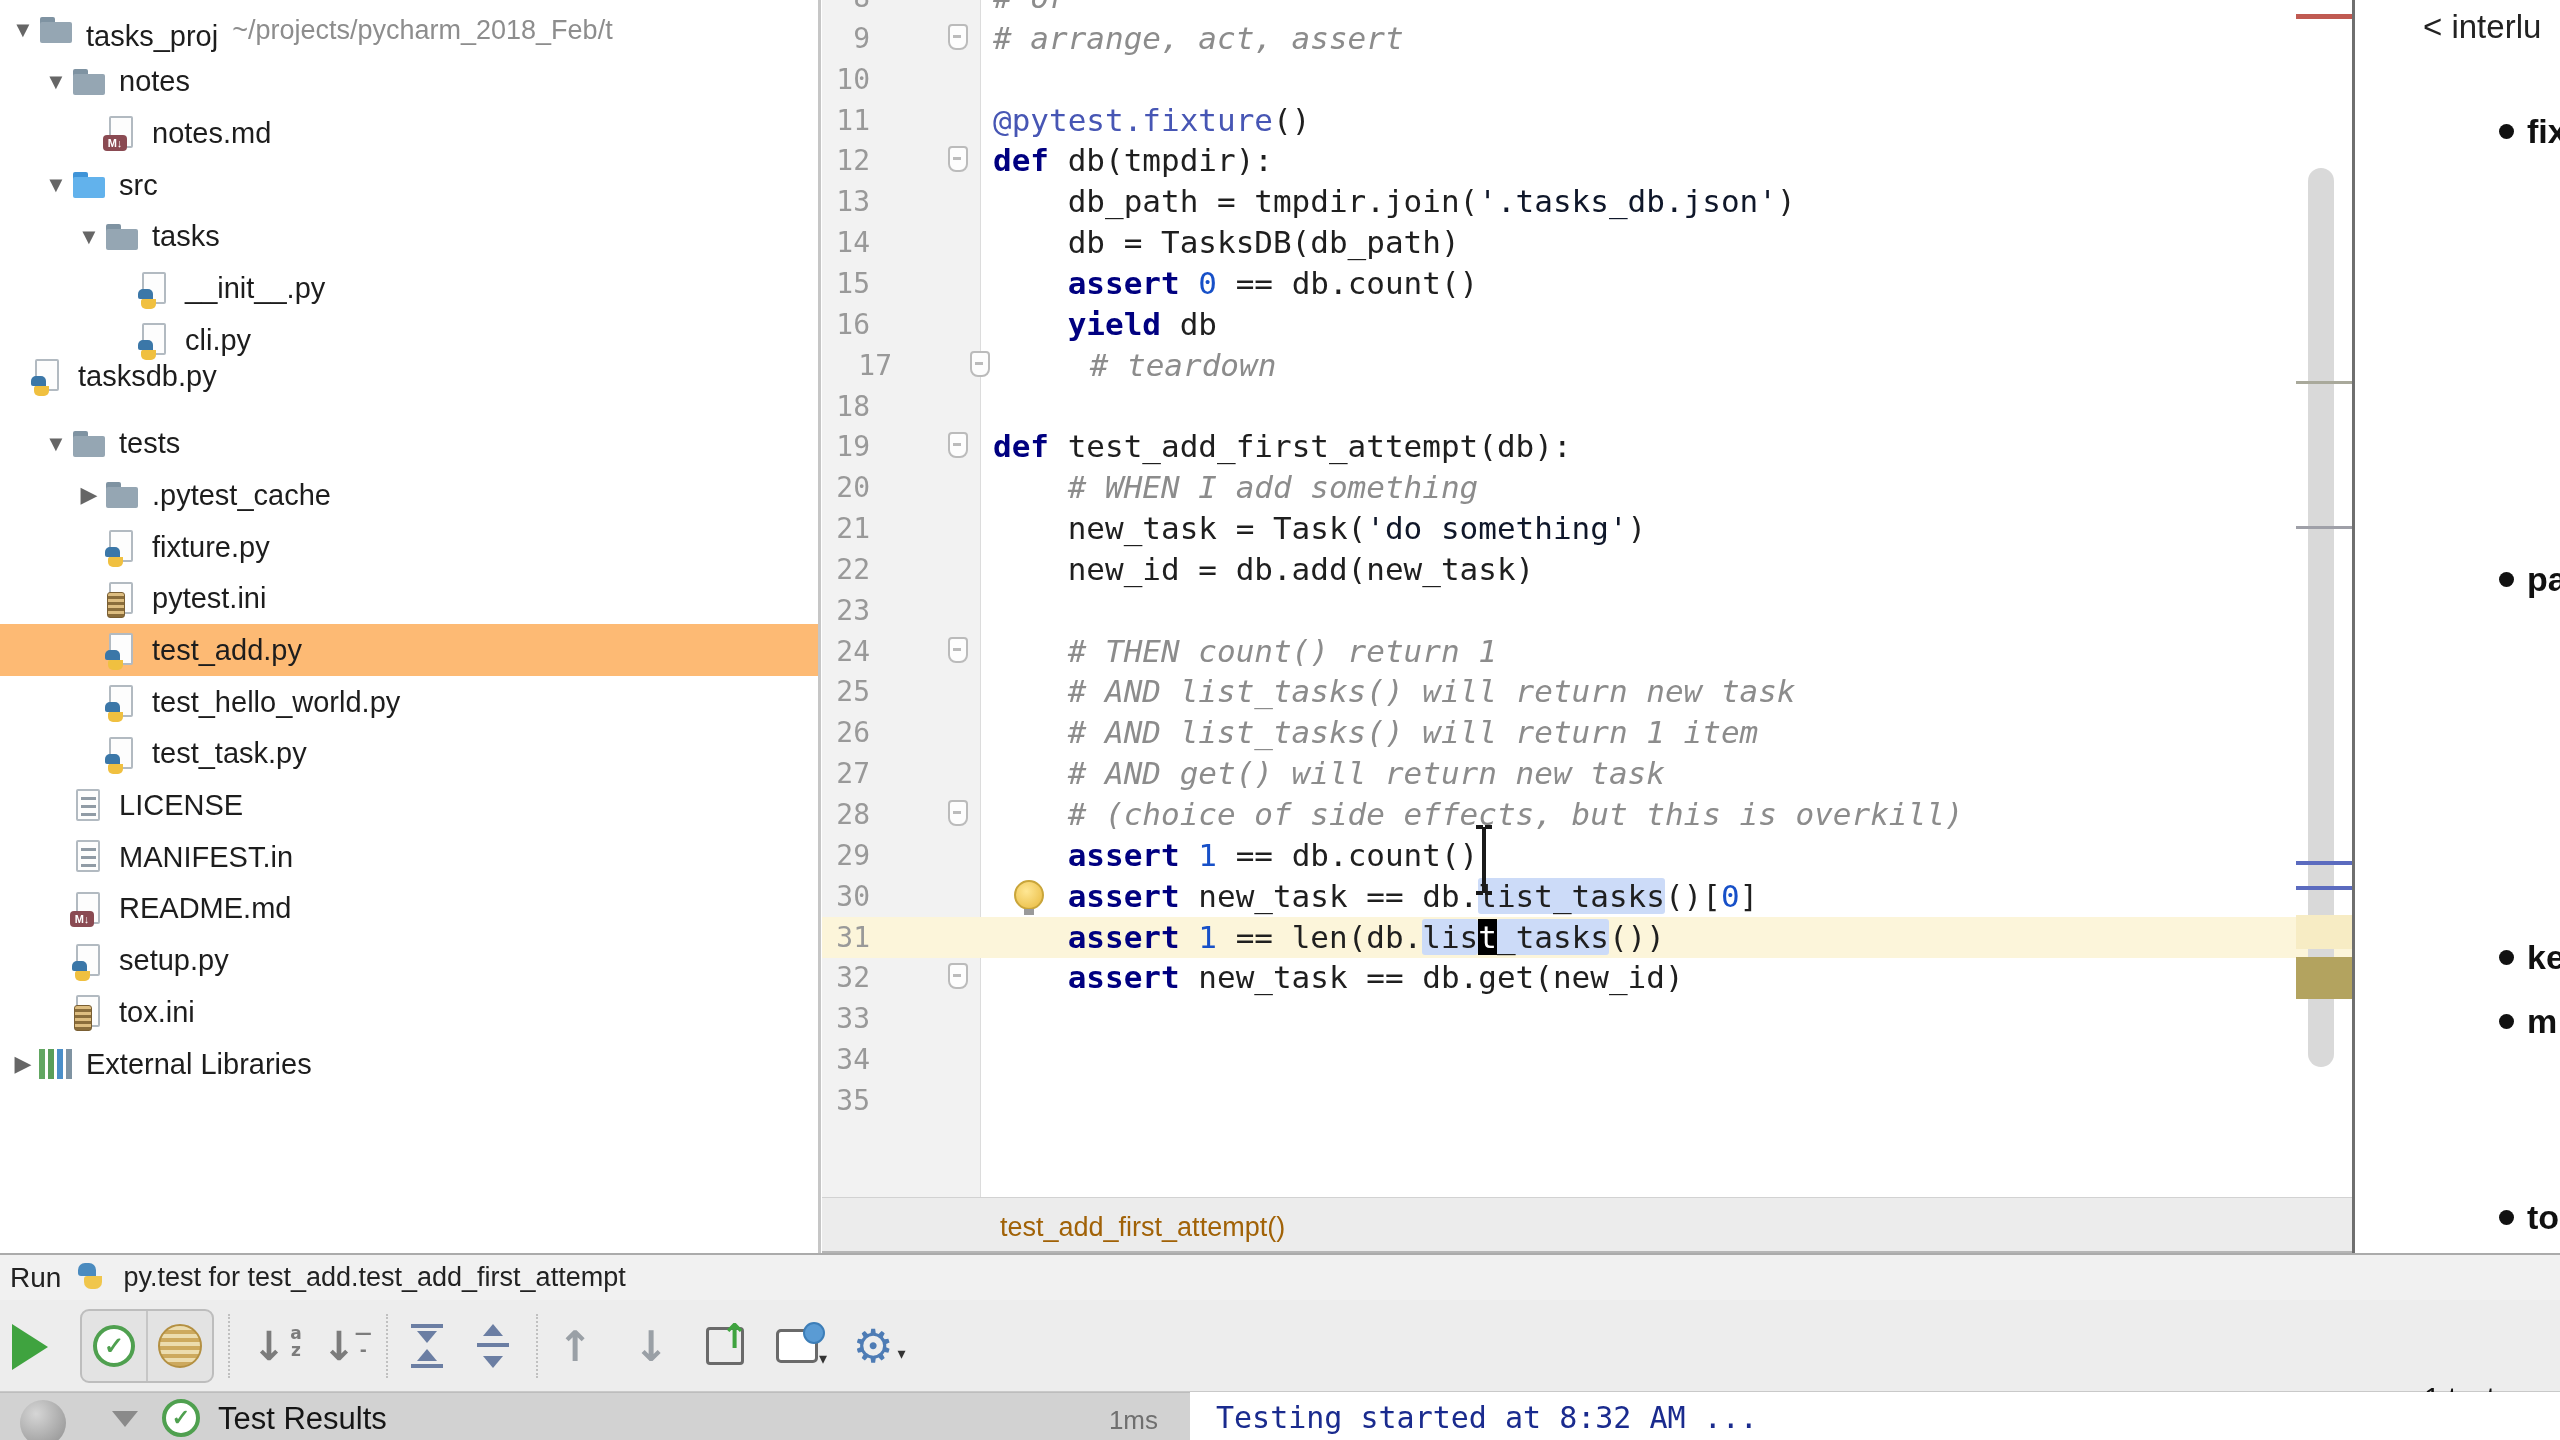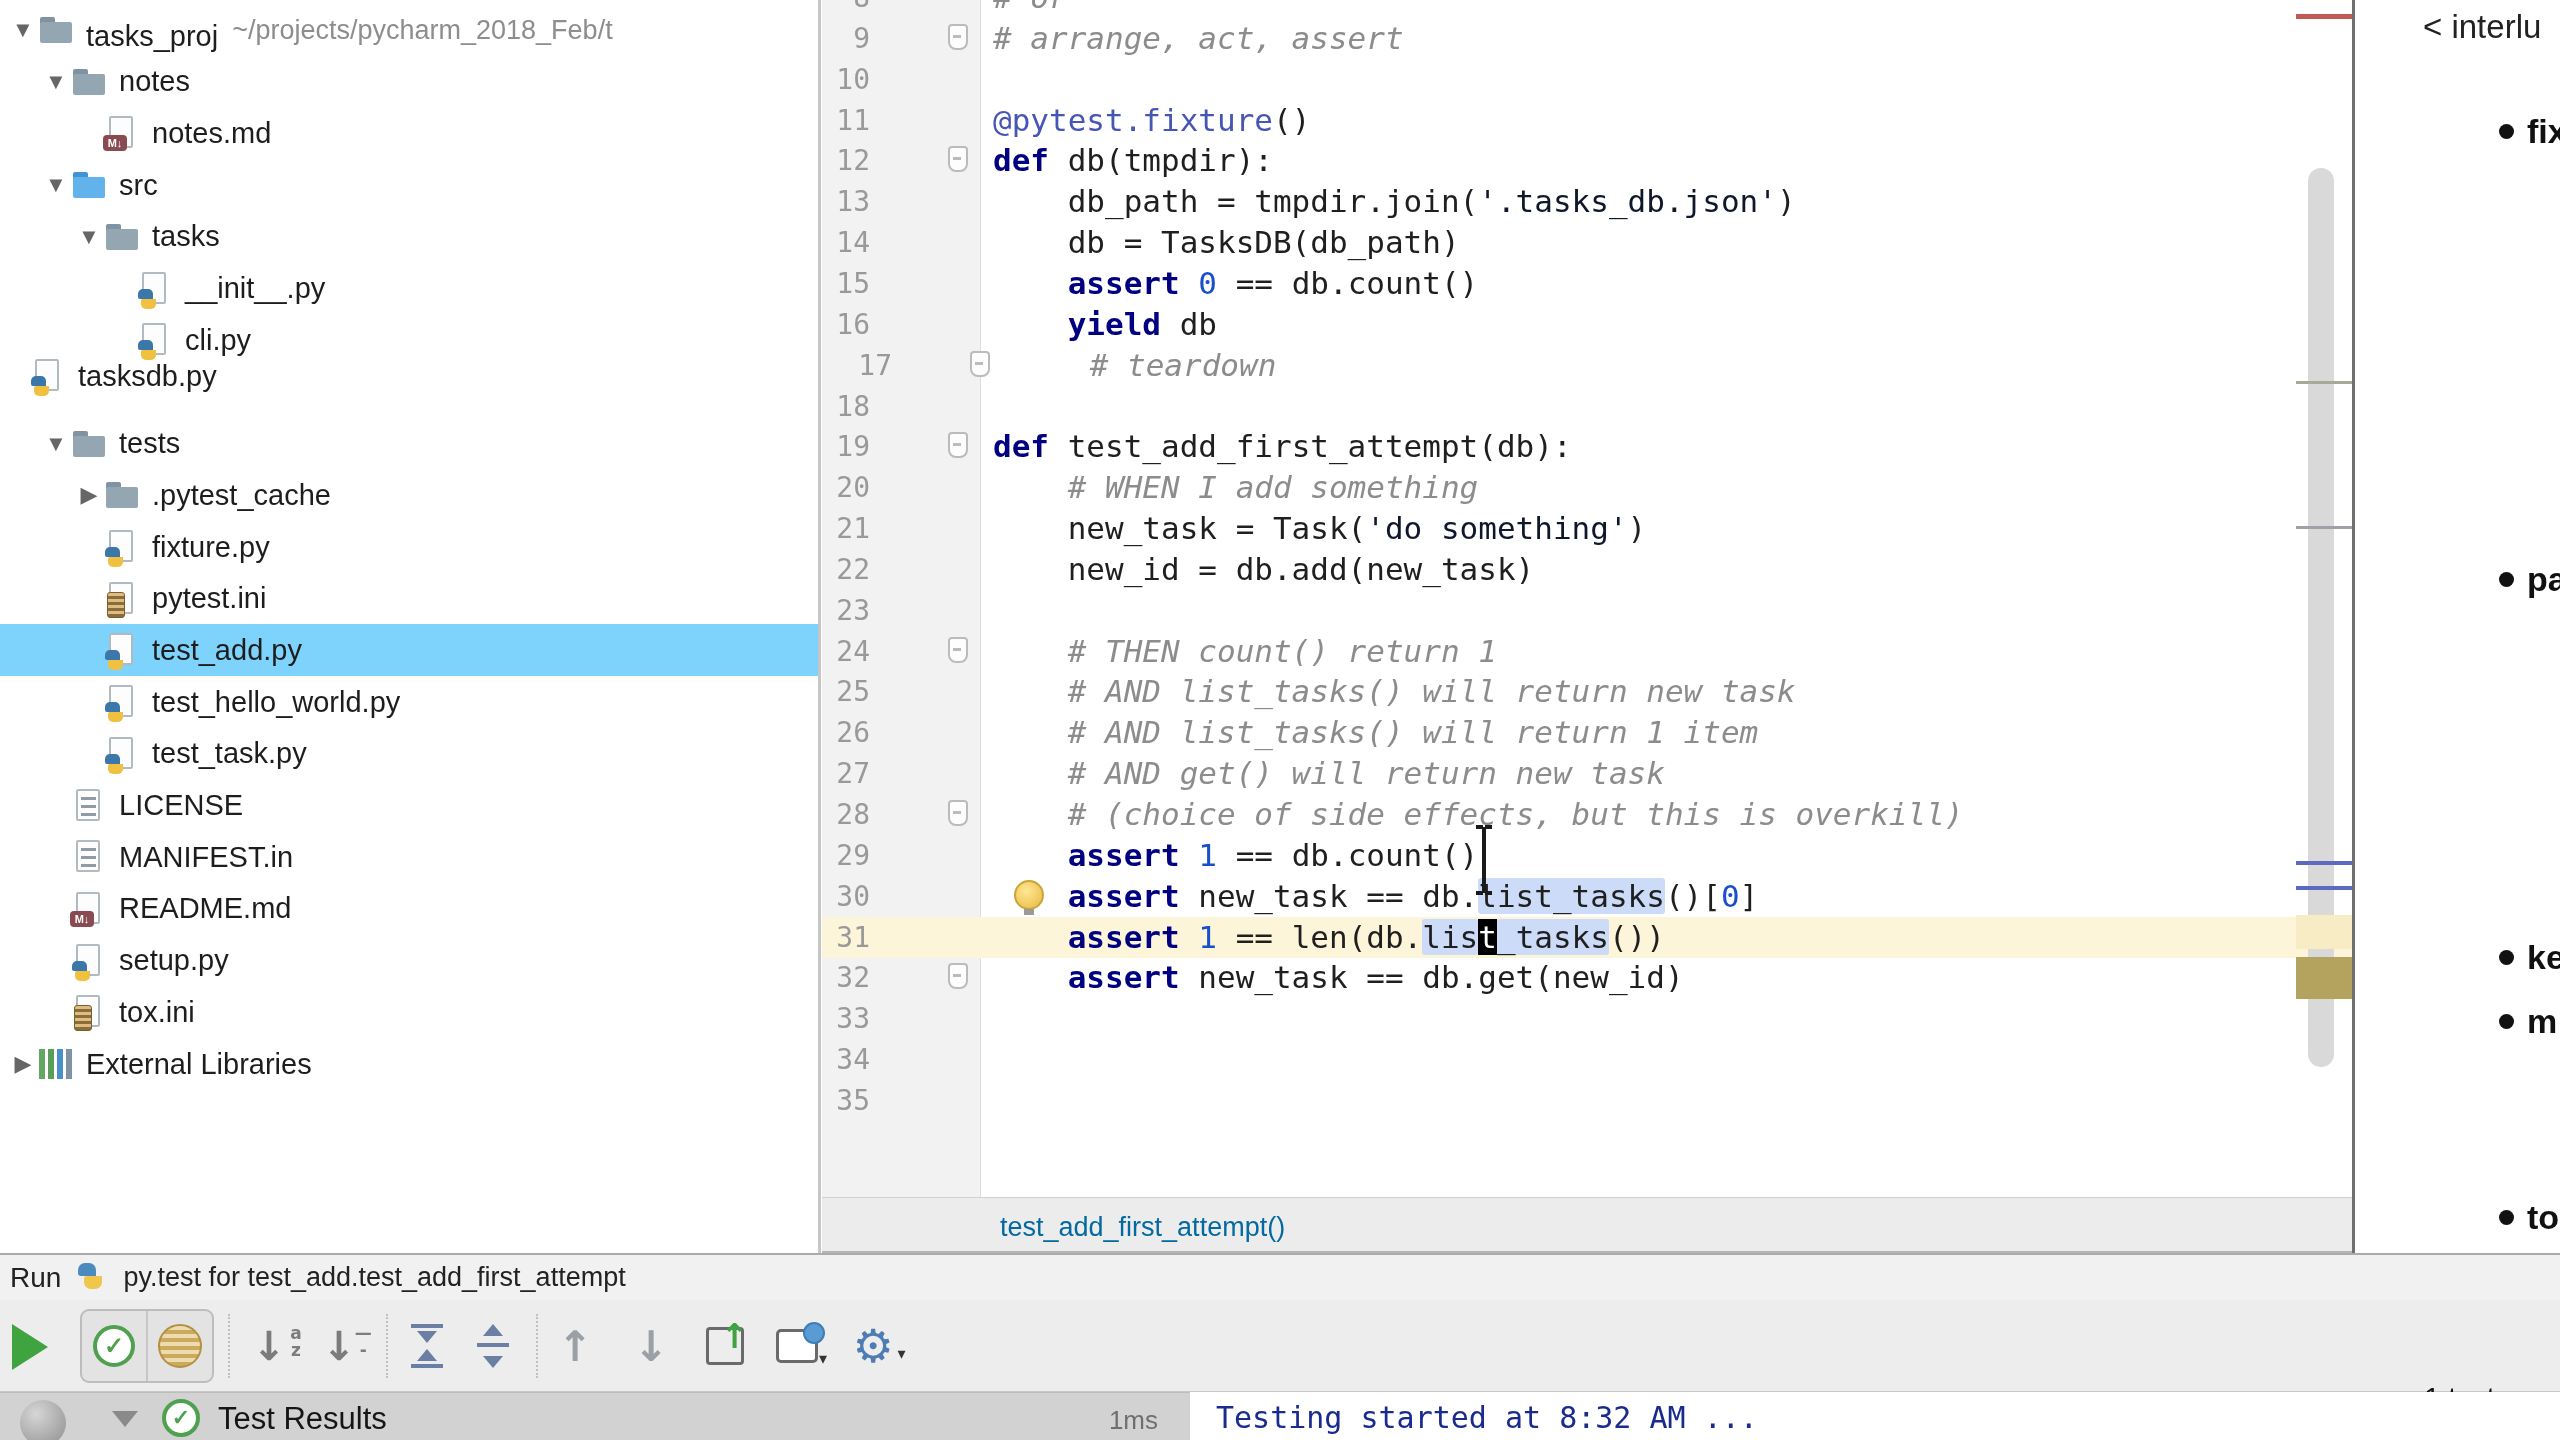--- a/index.html
+++ b/index.html
@@ -1,21 +1,21 @@
 <!DOCTYPE html>
 <html><head>
 <meta charset="utf-8">
 <style>
   html,body{margin:0;padding:0;}
   body{width:2560px;height:1440px;overflow:hidden;background:#fff;position:relative;
        font-family:"Liberation Sans",sans-serif;-webkit-font-smoothing:antialiased;}
   
   #project-panel{position:absolute;left:0;top:0;width:818px;height:1253px;background:#fff;overflow:hidden;}
   .tree-row{position:absolute;left:0;width:818px;height:52px;display:flex;align-items:center;box-sizing:border-box;}
-  .tree-row.sel{background:#7dd3fc;}
+  .tree-row.sel{background:#fdba74;}
   .arr{flex:0 0 30px;font-size:22px;color:#666;text-align:center;line-height:52px;}
   .ic{width:36px;height:36px;position:relative;flex:0 0 36px;margin-right:12px;}
   .lbl{font-size:29px;color:#1d1d1d;white-space:nowrap;}
   .lbl.bold{font-weight:normal;margin-top:13px;}
   .sfx{font-size:27px;color:#8d8d8d;margin-left:14px;white-space:nowrap;}
   
   .ic.folder::before{content:"";position:absolute;left:2px;top:5px;width:15px;height:9px;background:#7f93a2;border-radius:2px;}
   .ic.folder::after{content:"";position:absolute;left:2px;top:10px;right:2px;bottom:5px;background:#95a6b3;border-radius:2px;}
   .ic.folder-src::before{content:"";position:absolute;left:2px;top:5px;width:15px;height:9px;background:#3f94d8;border-radius:2px;}
   .ic.folder-src::after{content:"";position:absolute;left:2px;top:10px;right:2px;bottom:5px;background:#62b2ec;border-radius:2px;}
@@ -56,21 +56,21 @@
       background:radial-gradient(circle at 40% 35%,#ffe794,#e8b93e);border:2px solid #c9a53a;box-sizing:border-box;}
   .bulb::after{content:"";position:absolute;left:8px;bottom:-7px;width:10px;height:6px;background:#9a9a9a;}
   
   #scroll-thumb{position:absolute;left:1486px;top:168px;width:26px;height:899px;background:#d9d9d9;border-radius:13px;}
   .smark{position:absolute;left:1474px;width:56px;}
   
   #ibeam{position:absolute;left:650px;top:824px;width:24px;height:72px;}
   
   #context-bar{position:absolute;left:822px;top:1197px;width:1530px;height:56px;background:#ececec;
       border-top:1px solid #d2d2d2;border-bottom:2px solid #b5b5b5;box-sizing:border-box;}
-  #context-bar span{position:absolute;left:178px;top:14px;font-size:27px;color:#0369a1;text-align:right;}
+  #context-bar span{position:absolute;left:178px;top:14px;font-size:27px;color:#a16207;text-align:right;}
   
   #slide-panel{position:absolute;left:2352px;top:0;width:208px;height:1262px;background:#fff;
       border-left:3px solid #6f6f6f;border-bottom:2px solid #9a9a9a;box-sizing:border-box;overflow:hidden;}
   #slide-head{position:absolute;left:68px;top:8px;font-size:33px;font-weight:500;color:#222;white-space:nowrap;}
   .bullet{position:absolute;left:144px;display:flex;align-items:center;white-space:nowrap;}
   .bullet i{width:15px;height:15px;border-radius:50%;background:#111;margin-right:13px;flex:0 0 15px;font-style:normal;}
   .bullet span{font-size:34px;font-weight:600;color:#111;}
   
   #run-panel{position:absolute;left:0;top:1253px;width:2560px;height:190px;}
   #rp-row1{position:absolute;left:0;top:0;width:100%;height:47px;background:#f1f1f1;

